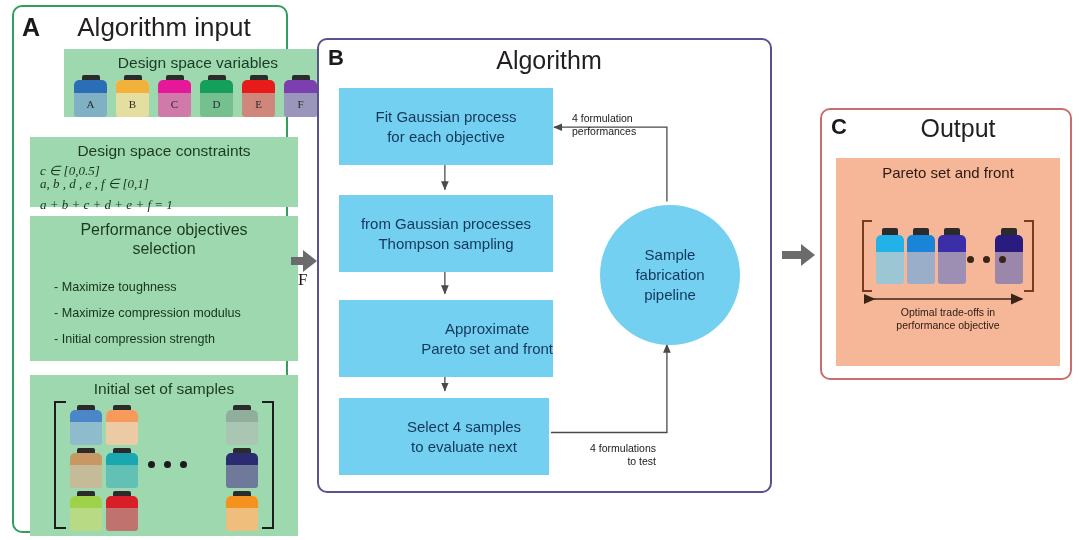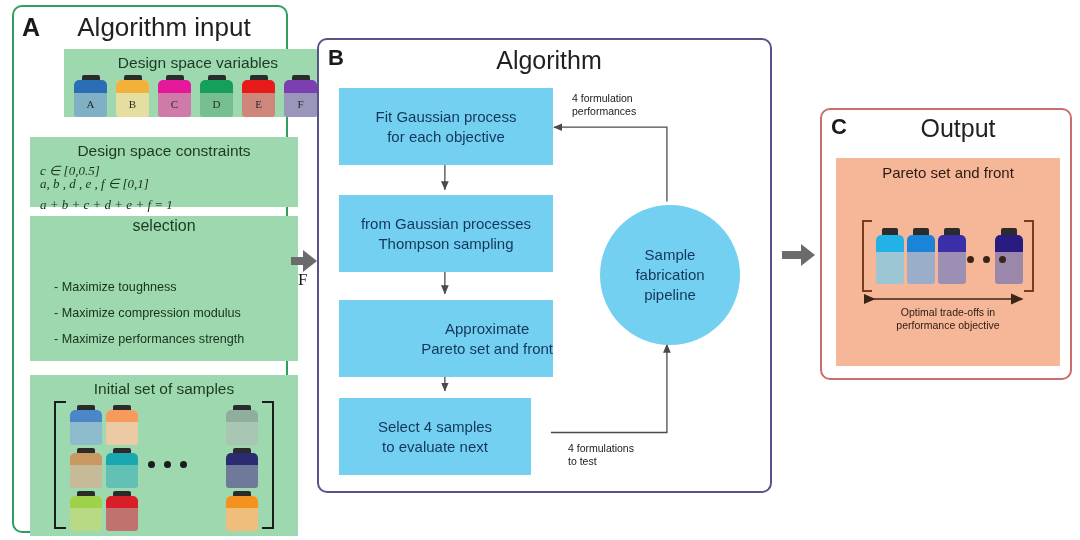--- a/index.html
+++ b/index.html
@@ -126,21 +126,21 @@
     background: #73d0f0;
     color: #13375c;
     display: flex; align-items: center; justify-content: center;
     text-align: center;
     font-size: 15px;
     line-height: 20px;
   }
   #algo-1 { left: 20px; top: 48px;  width: 214px; height: 77px; }
   #algo-2 { left: 20px; top: 155px; width: 214px; height: 77px; }
   #algo-3 { left: 20px; top: 260px; width: 214px; height: 77px; justify-content: flex-end; }
-  #algo-4 { left: 20px; top: 358px; width: 192px; height: 77px; }
+  #algo-4 { left: 20px; top: 358px; width: 170px; height: 77px; padding-left: 40px; }
 
   .circle-node {
     position: absolute;
     left: 281px; top: 165px;
     width: 140px; height: 140px;
     border-radius: 50%;
     background: #73d0f0;
     color: #13375c;
     display: flex; align-items: center; justify-content: center;
     text-align: center;
@@ -253,25 +253,26 @@
   </div>
 
   <div class="green-box" id="box-cons">
     <div class="sub-title">Design space constraints</div>
     <div class="constraints" style="top:25px">c ∈ [0,0.5]</div>
     <div class="constraints" style="top:38px">a, b , d , e , f ∈ [0,1]</div>
     <div class="constraints" style="top:59px">a + b + c + d + e + f = 1</div>
   </div>
 
   <div class="green-box" id="box-perf">
+    <div class="sub-title" style="font-size:16px">Performance objectives</div>
     <div class="sub-title" style="font-size:16px;padding-top:0">selection</div>
     <div class="obj-list">
       <div>- Maximize toughness</div>
       <div>- Maximize compression modulus</div>
-      <div>- Maximize performances strength</div>
+      <div>- Initial compression strength</div>
     </div>
   </div>
 
   <div class="green-box" id="box-init">
     <div class="sub-title">Initial set of samples</div>
     <div class="bracket left" style="left:24px; top:26px; width:12px; height:128px;"></div>
     <div class="bracket right" style="left:232px; top:26px; width:12px; height:128px;"></div>
     <div id="init-bottles">
         <div class="bottle" style="width: 32px; height: 40px; left: 40px; top: 30px;">
           <div class="cap" style="width: 18px; height: 5px;"></div>
@@ -388,25 +389,25 @@
   </div>
 
   <div class="circle-node">
     <div>
       <div>Sample</div>
       <div>fabrication</div>
       <div>pipeline</div>
     </div>
   </div>
 
-  <div class="flowlabel" style="left:253px; top:52px;">
+  <div class="flowlabel" style="left:253px; top:72px;">
     <div>4 formulation</div>
     <div>performances</div>
   </div>
-  <div class="flowlabel" style="left:249px; top:402px; text-align:left; width:88px;">
+  <div class="flowlabel" style="left:249px; top:402px; text-align:right; width:88px;">
     <div>4 formulations</div>
     <div>to test</div>
   </div>
 </div>
 
 <div class="big-arrow" style="left:782px; top:244px; width:32px; height:22px;">
   <div class="shaft" style="width:20px;"></div>
   <div class="head" style="left:19px;"></div>
 </div>
 

